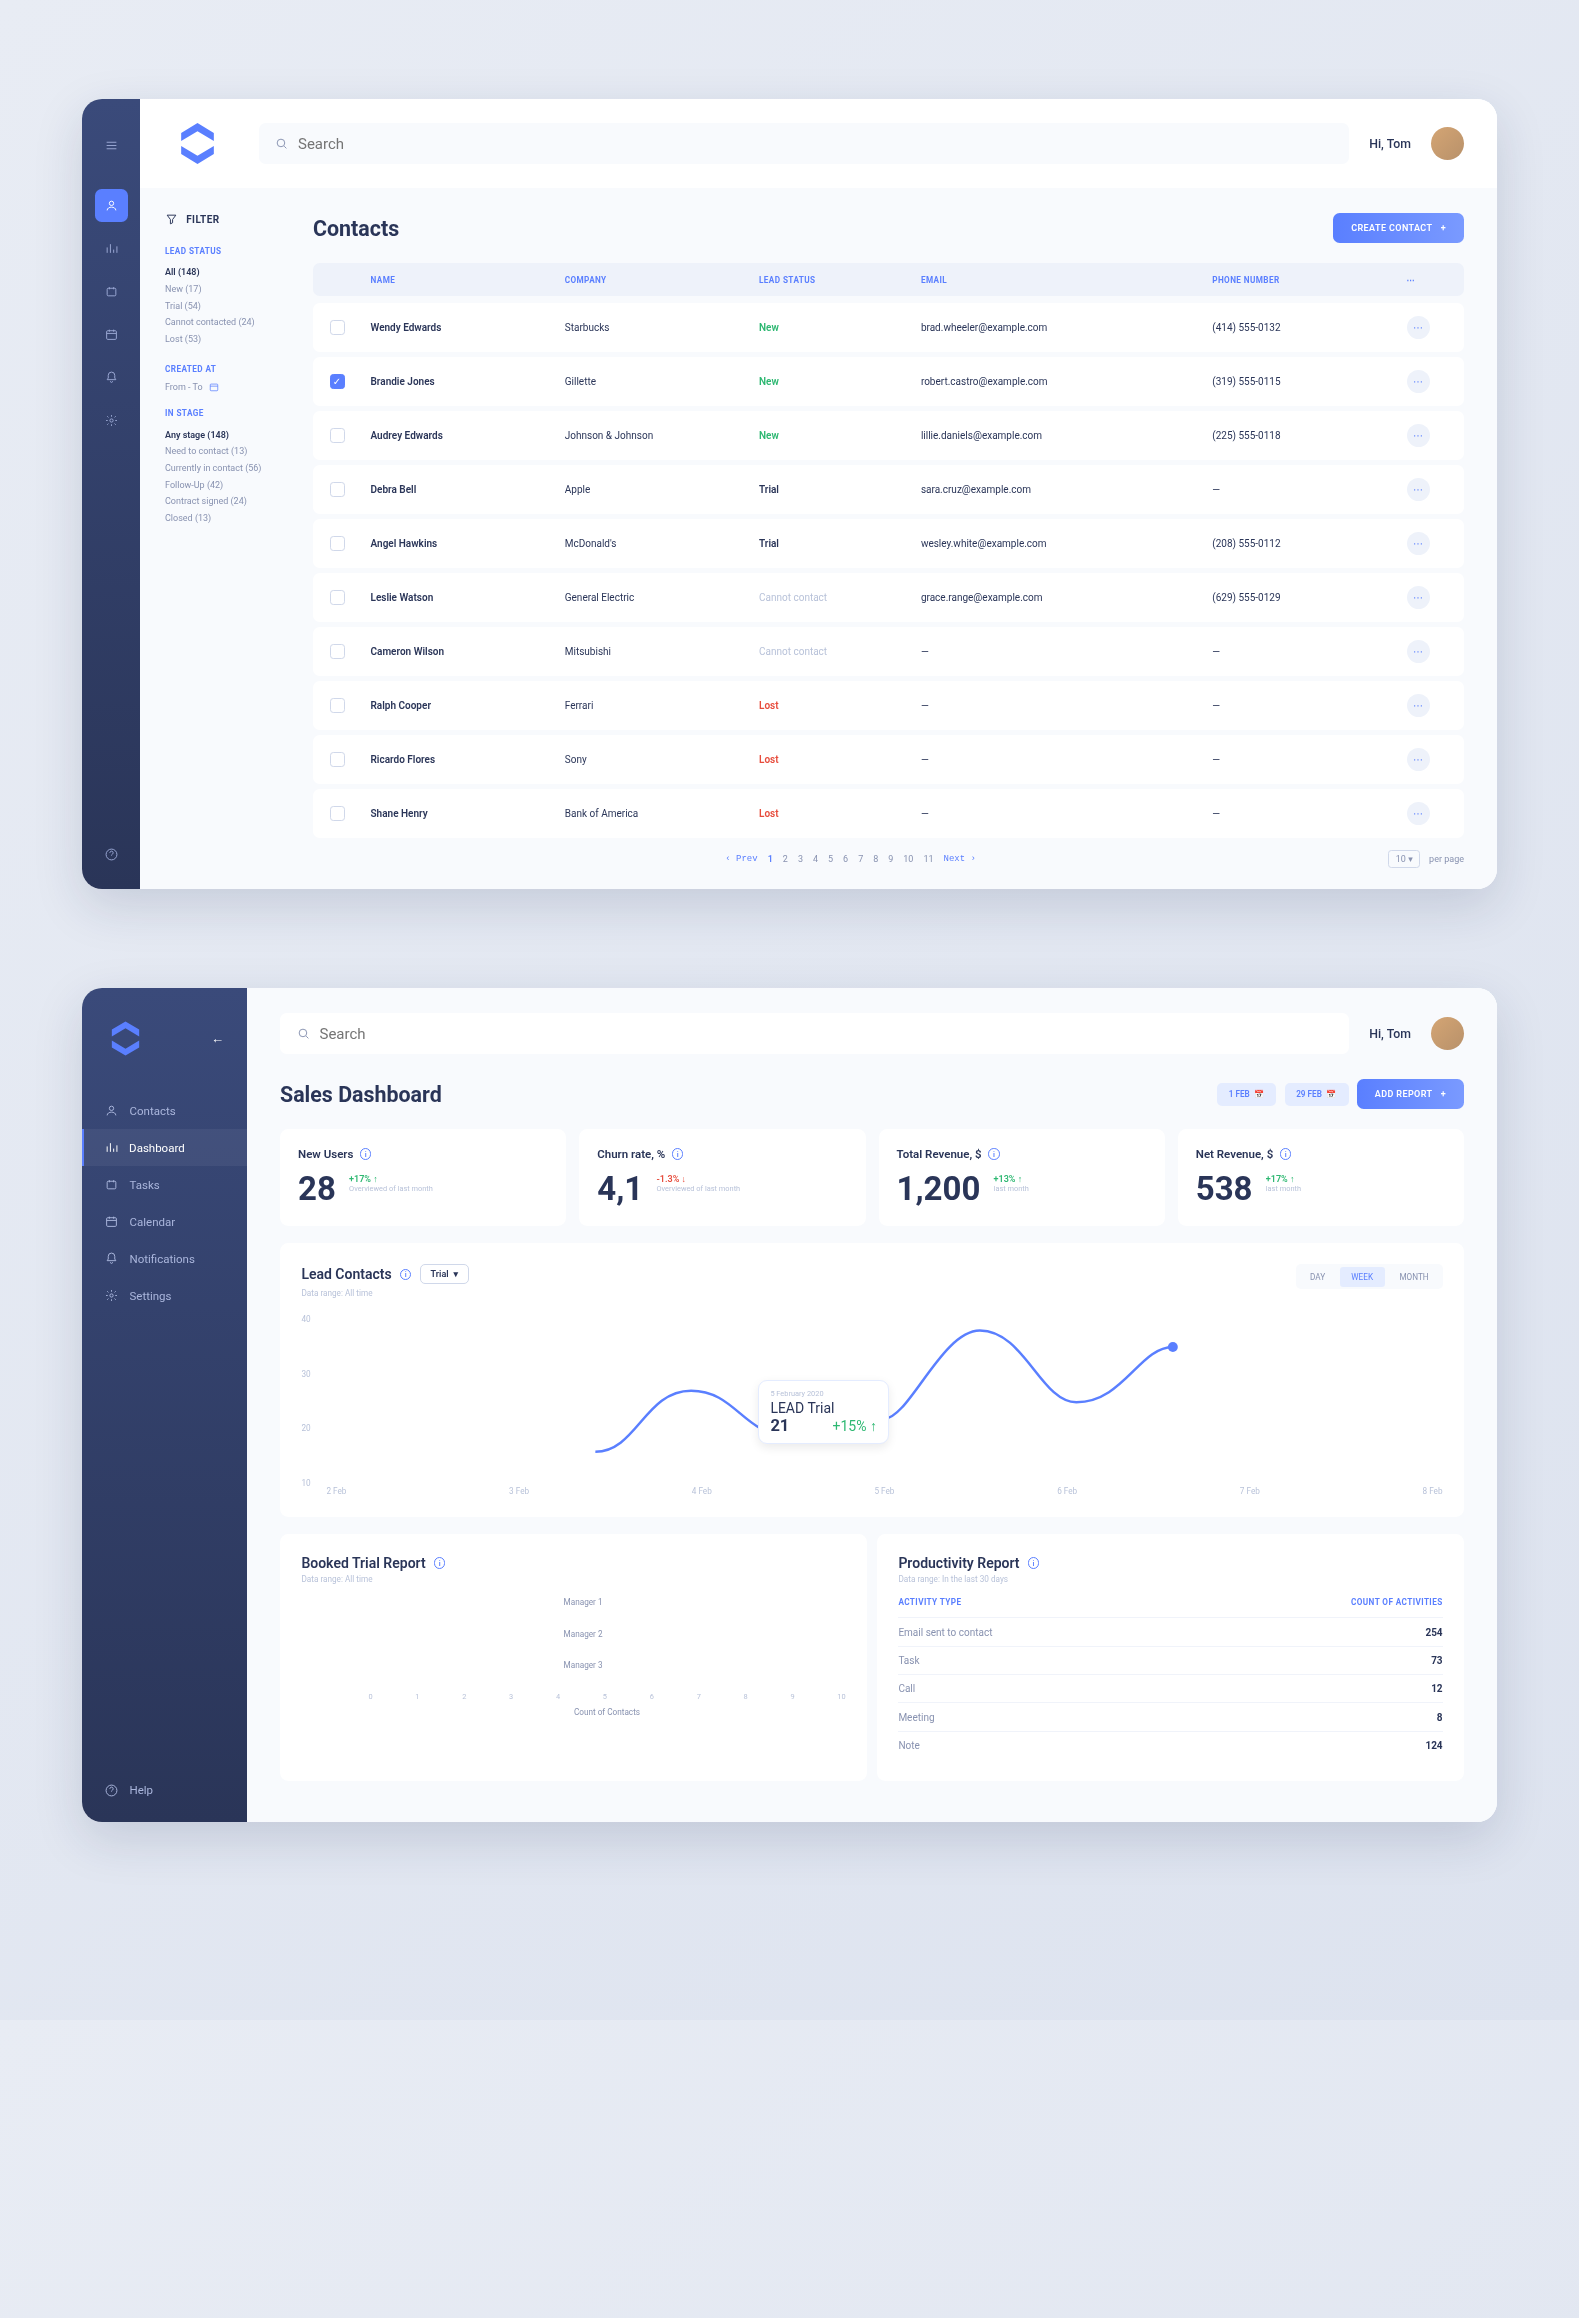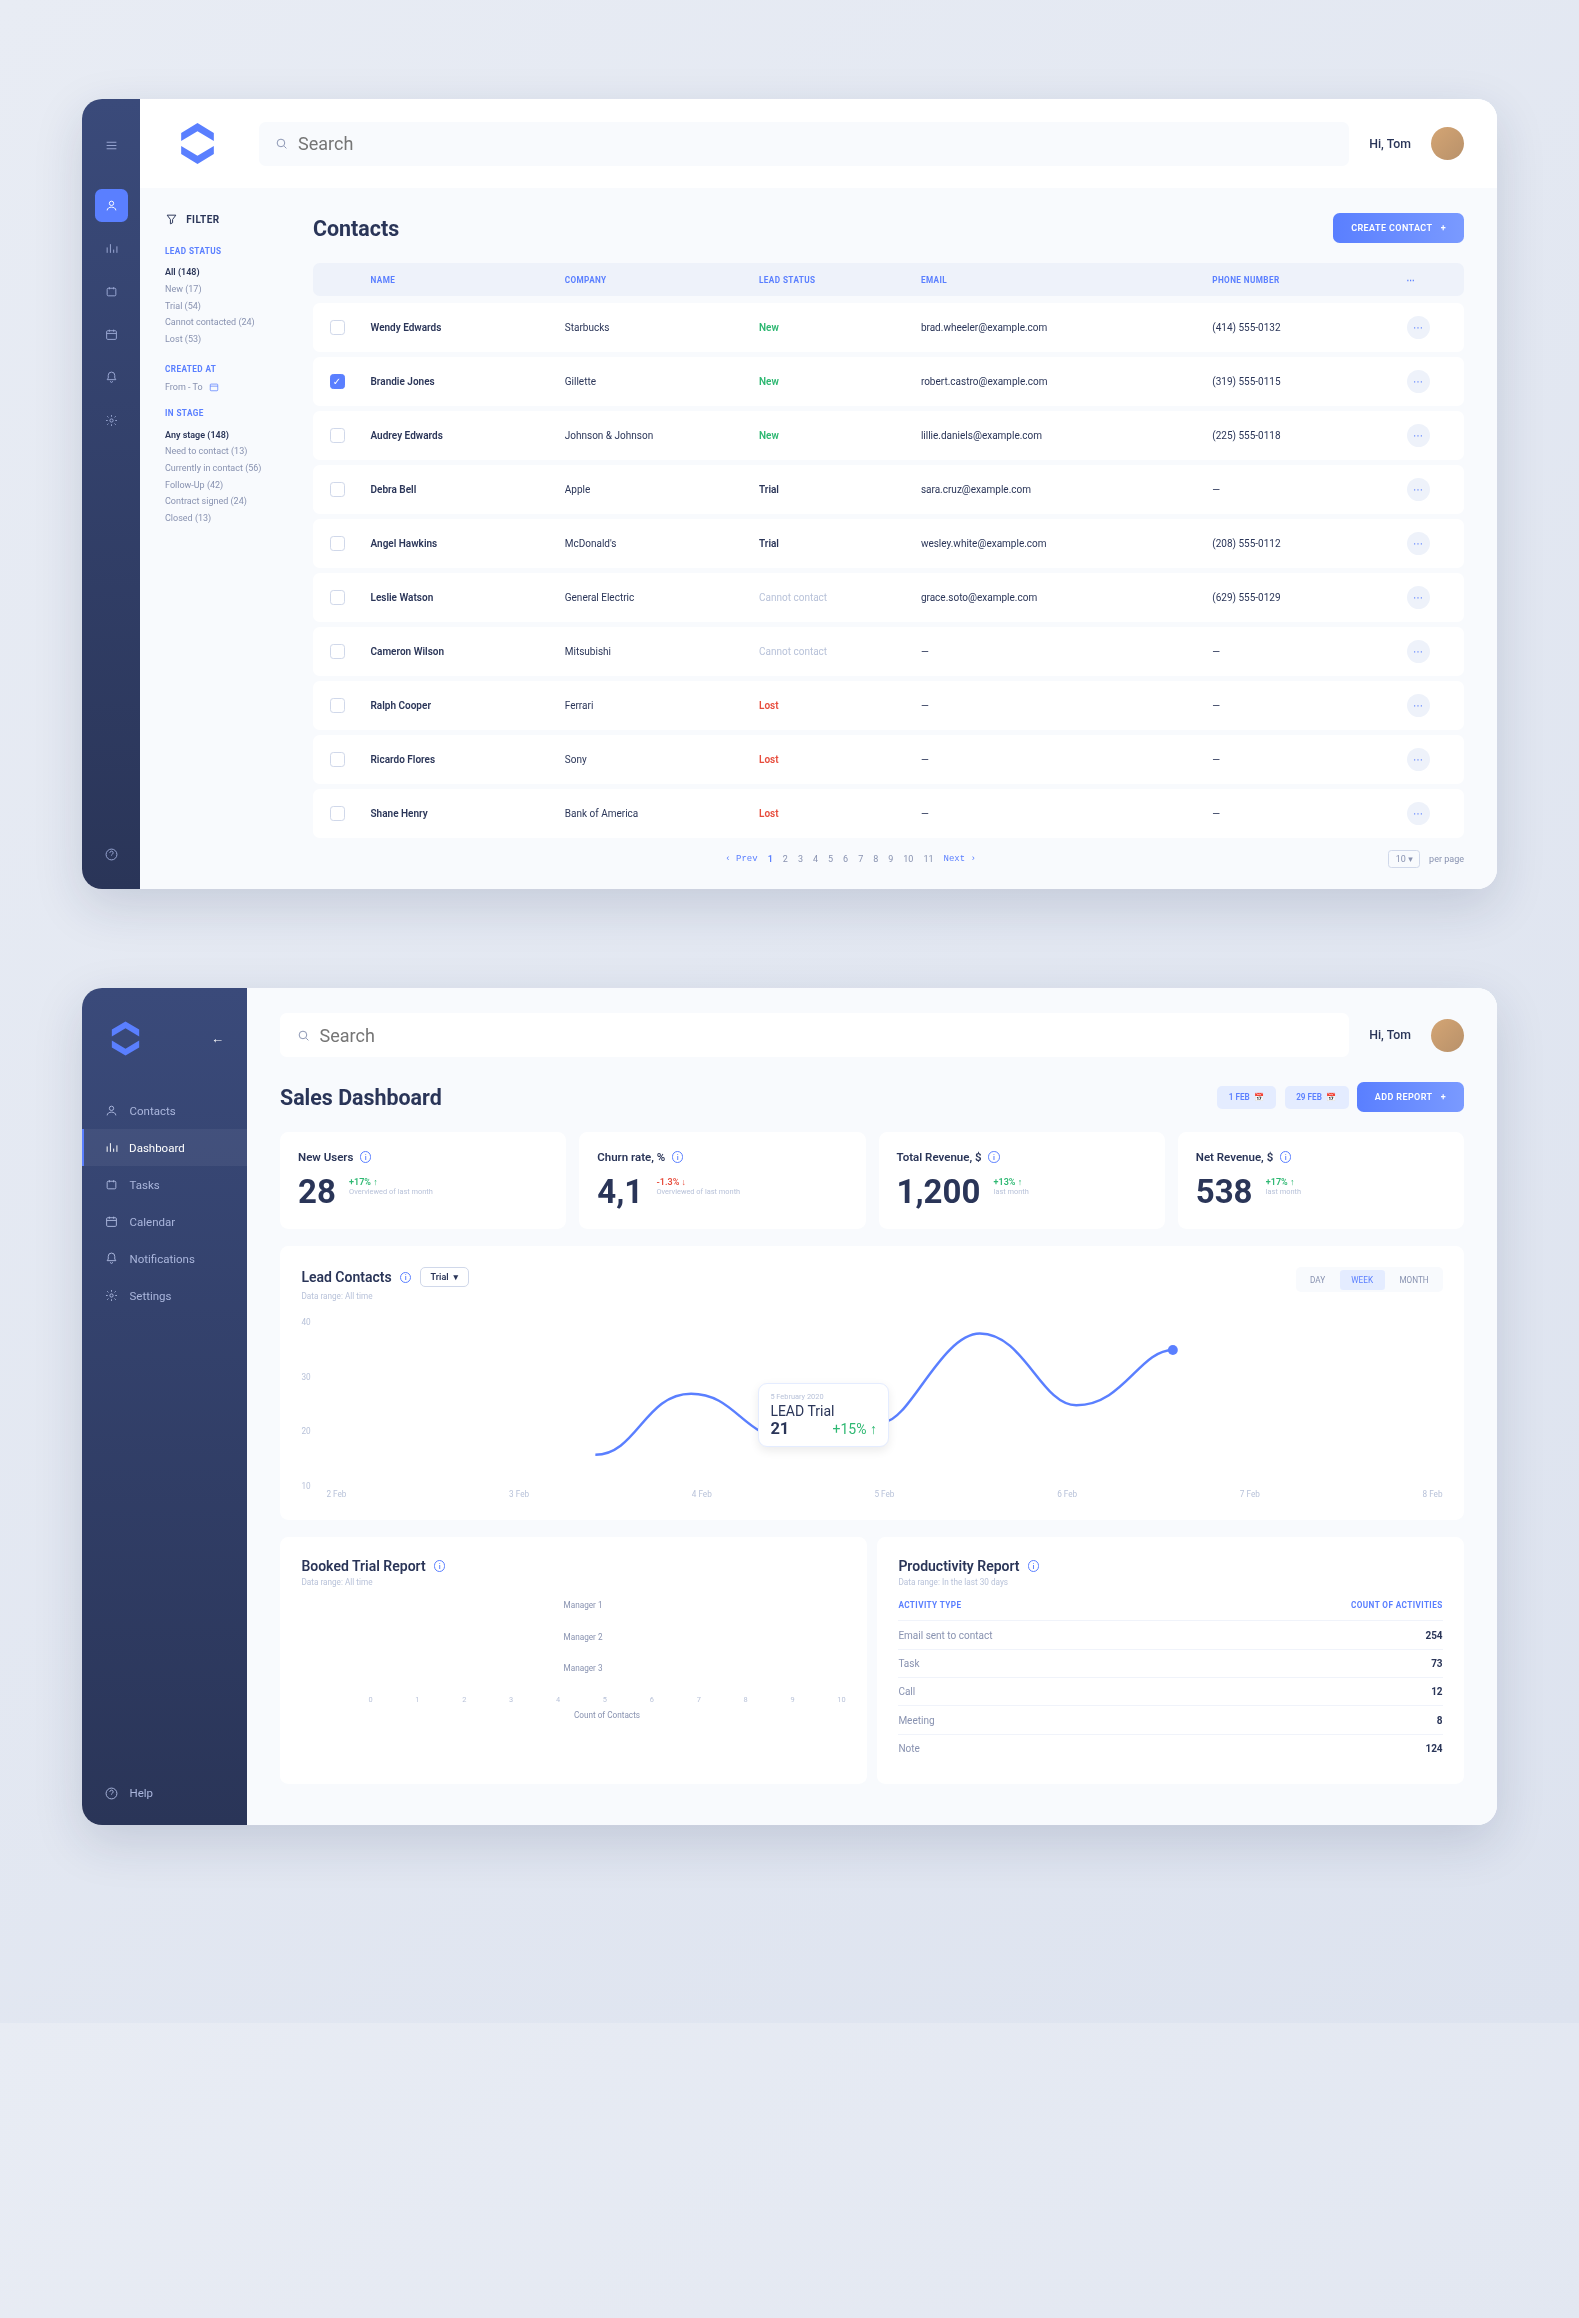--- a/index.html
+++ b/index.html
@@ -13,21 +13,21 @@
 .logo-wrap { display:flex; align-items:center; justify-content:space-between; padding:0 23px 33px; }
 .logo { width:41px; height:41px; }
 .back-icon { color:#fff; cursor:pointer; }
 .nav-item { display:flex; align-items:center; gap:11.5px; padding:11.5px 23px; color:#aab6dc; font-size:11.5px; cursor:pointer; }
 .nav-item.active { background:rgba(255,255,255,.06); color:#fff; border-left:2.5px solid #5a7fff; padding-left:20.6px; }
 .nav-help { position:absolute; bottom:25px; display:flex; align-items:center; gap:11.5px; padding:0 23px; color:#aab6dc; font-size:11.5px; }
 .main { flex:1; background:#f8fafd; display:flex; flex-direction:column; }
 .topbar { background:#fff; padding:20px 33px; display:flex; align-items:center; gap:20px; }
 .logo-main { width:49px; height:49px; margin-right:16.5px; }
 .search { flex:1; background:#f8fafd; border-radius:6.6px; padding:11.5px 16.5px; display:flex; align-items:center; gap:10px; }
-.search input { border:none; background:none; outline:none; font-size:18px; flex:1; color:#333; }
+.search input { border:none; background:none; outline:none; font-size:15px; flex:1; color:#333; }
 .greet { font-size:12.3px; color:#2a3558; font-weight:500; }
 .avatar { width:33px; height:33px; border-radius:50%; background:linear-gradient(135deg,#d4a574,#b8916a); }
 .content { padding:25px 33px; flex:1; }
 .filter-col { width:140px; padding:25px 0 0 25px; }
 .filter-hdr { display:flex; align-items:center; gap:8.2px; font-size:10px; font-weight:700; color:#2a3558; letter-spacing:0.4px; margin-bottom:20px; }
 .filter-sec { font-size:8.2px; font-weight:700; color:#5a7fff; letter-spacing:0.4px; margin-bottom:8.2px; margin-top:16.5px; }
 .filter-item { font-size:9px; color:#8892b0; padding:3.3px 0; cursor:pointer; }
 .filter-item.active { color:#2a3558; font-weight:600; }
 .filter-date { display:flex; align-items:center; gap:6.6px; font-size:9px; color:#8892b0; }
 .body-row { display:flex; gap:0; }
@@ -257,21 +257,21 @@
   <span class="st-trial">Trial</span>
   <span>wesley.white@example.com</span>
   <span>(208) 555-0112</span>
   <div class="row-menu">⋯</div>
             </div>
             <div class="tbl-row">
               <div class="chk "></div>
   <span class="cell-name">Leslie Watson</span>
   <span>General Electric</span>
   <span class="st-cannot">Cannot contact</span>
-  <span>grace.soto@example.com</span>
+  <span>grace.range@example.com</span>
   <span>(629) 555-0129</span>
   <div class="row-menu">⋯</div>
             </div>
             <div class="tbl-row">
               <div class="chk "></div>
   <span class="cell-name">Cameron Wilson</span>
   <span>Mitsubishi</span>
   <span class="st-cannot">Cannot contact</span>
   <span>—</span>
   <span>—</span>

